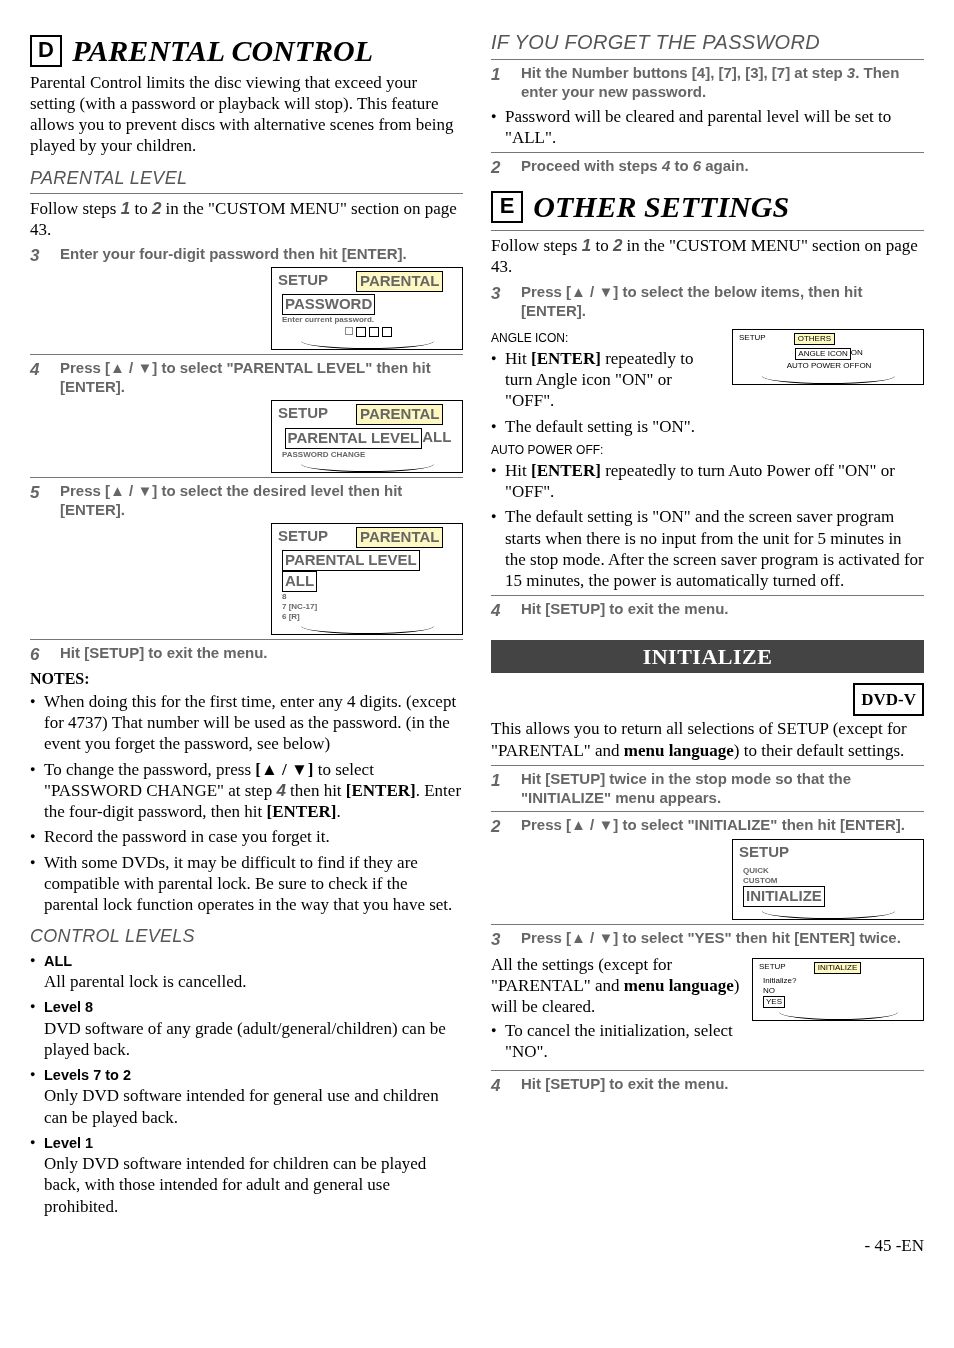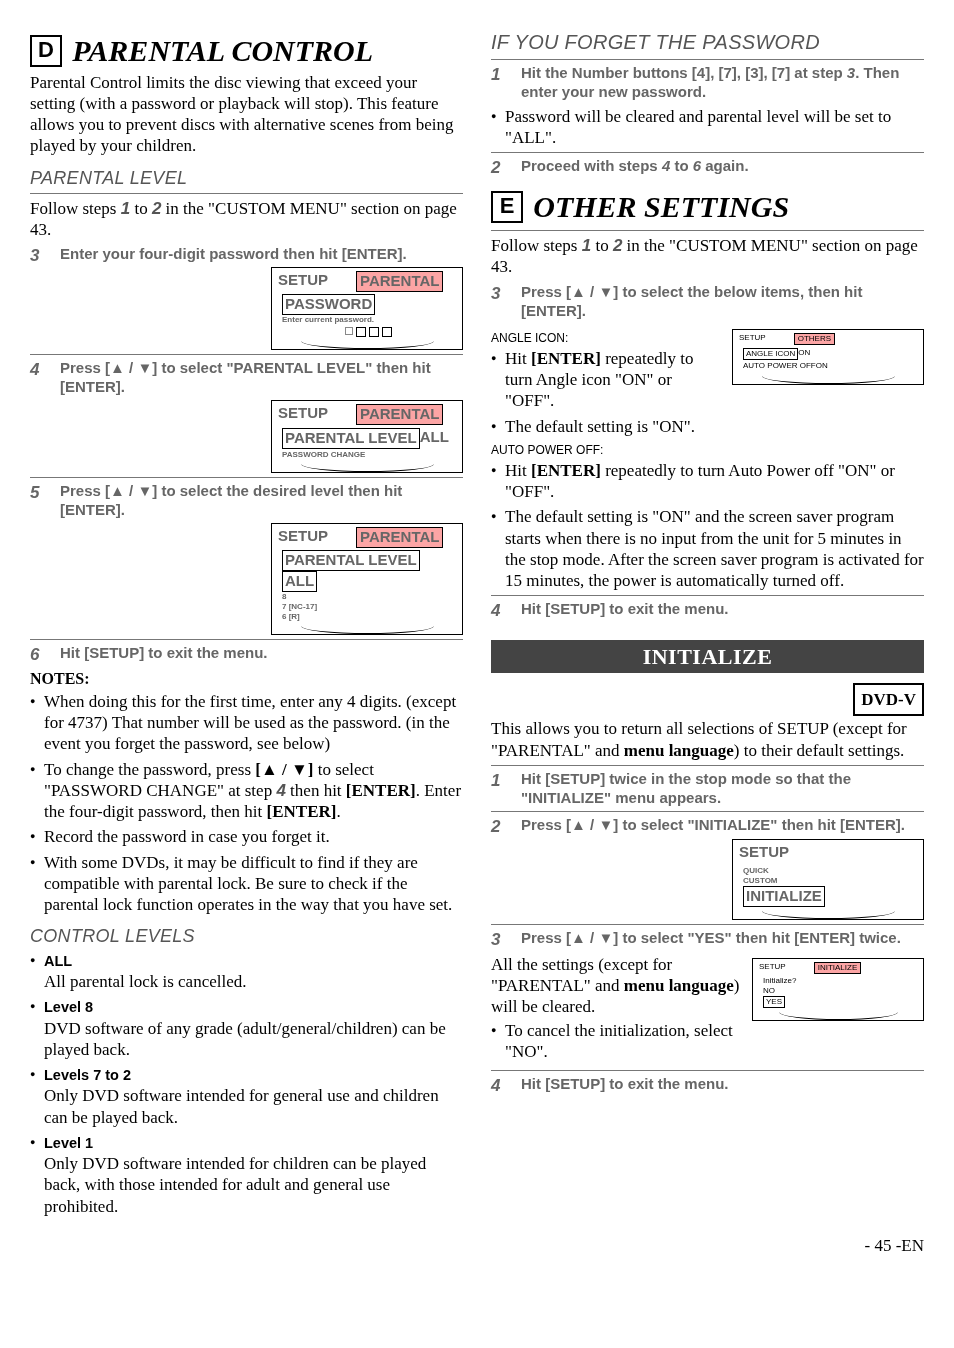--- a/index.html
+++ b/index.html
@@ -89,24 +89,24 @@
     border: 1.5px solid #000;
     width: 190px;
     font-family: Arial, Helvetica, sans-serif;
     font-size: 8px;
     margin-left: auto;
     margin-top: 4px;
     padding-bottom: 10px;
     position: relative;
   }
   .osd-tabs { display: flex; gap: 28px; padding: 3px 6px 0 6px; }
-  .osd-tab { border: 1px solid #000; padding: 0 3px; font-size: 8px; background:#fca5a5;}
+  .osd-tab { border: 1px solid #000; padding: 0 3px; font-size: 8px; background:#fef9c3;}
   .osd-body { padding: 2px 8px 2px 10px; }
   .osd-select { border: 1px solid #000; padding: 0 2px; display:inline-block; }
-  .osd-row { display:flex; justify-content: flex-start; margin: 1px 0; }
+  .osd-row { display:flex; justify-content: center; margin: 1px 0; }
   .osd-squares { display:flex; gap:3px; justify-content:center; margin-top:2px;}
   .osd-sq { width:8px; height:8px; border:1px solid #000; }
   .osd-sq.tiny { width:6px; height:6px; border:1px solid #888; }
   .osd-curve {
     position:absolute; bottom:0; left:15%; right:15%;
     height:8px; border-top:1px solid #000;
     border-radius: 100% 100% 0 0 / 16px 16px 0 0;
     transform: scaleY(-1);
   }
 

